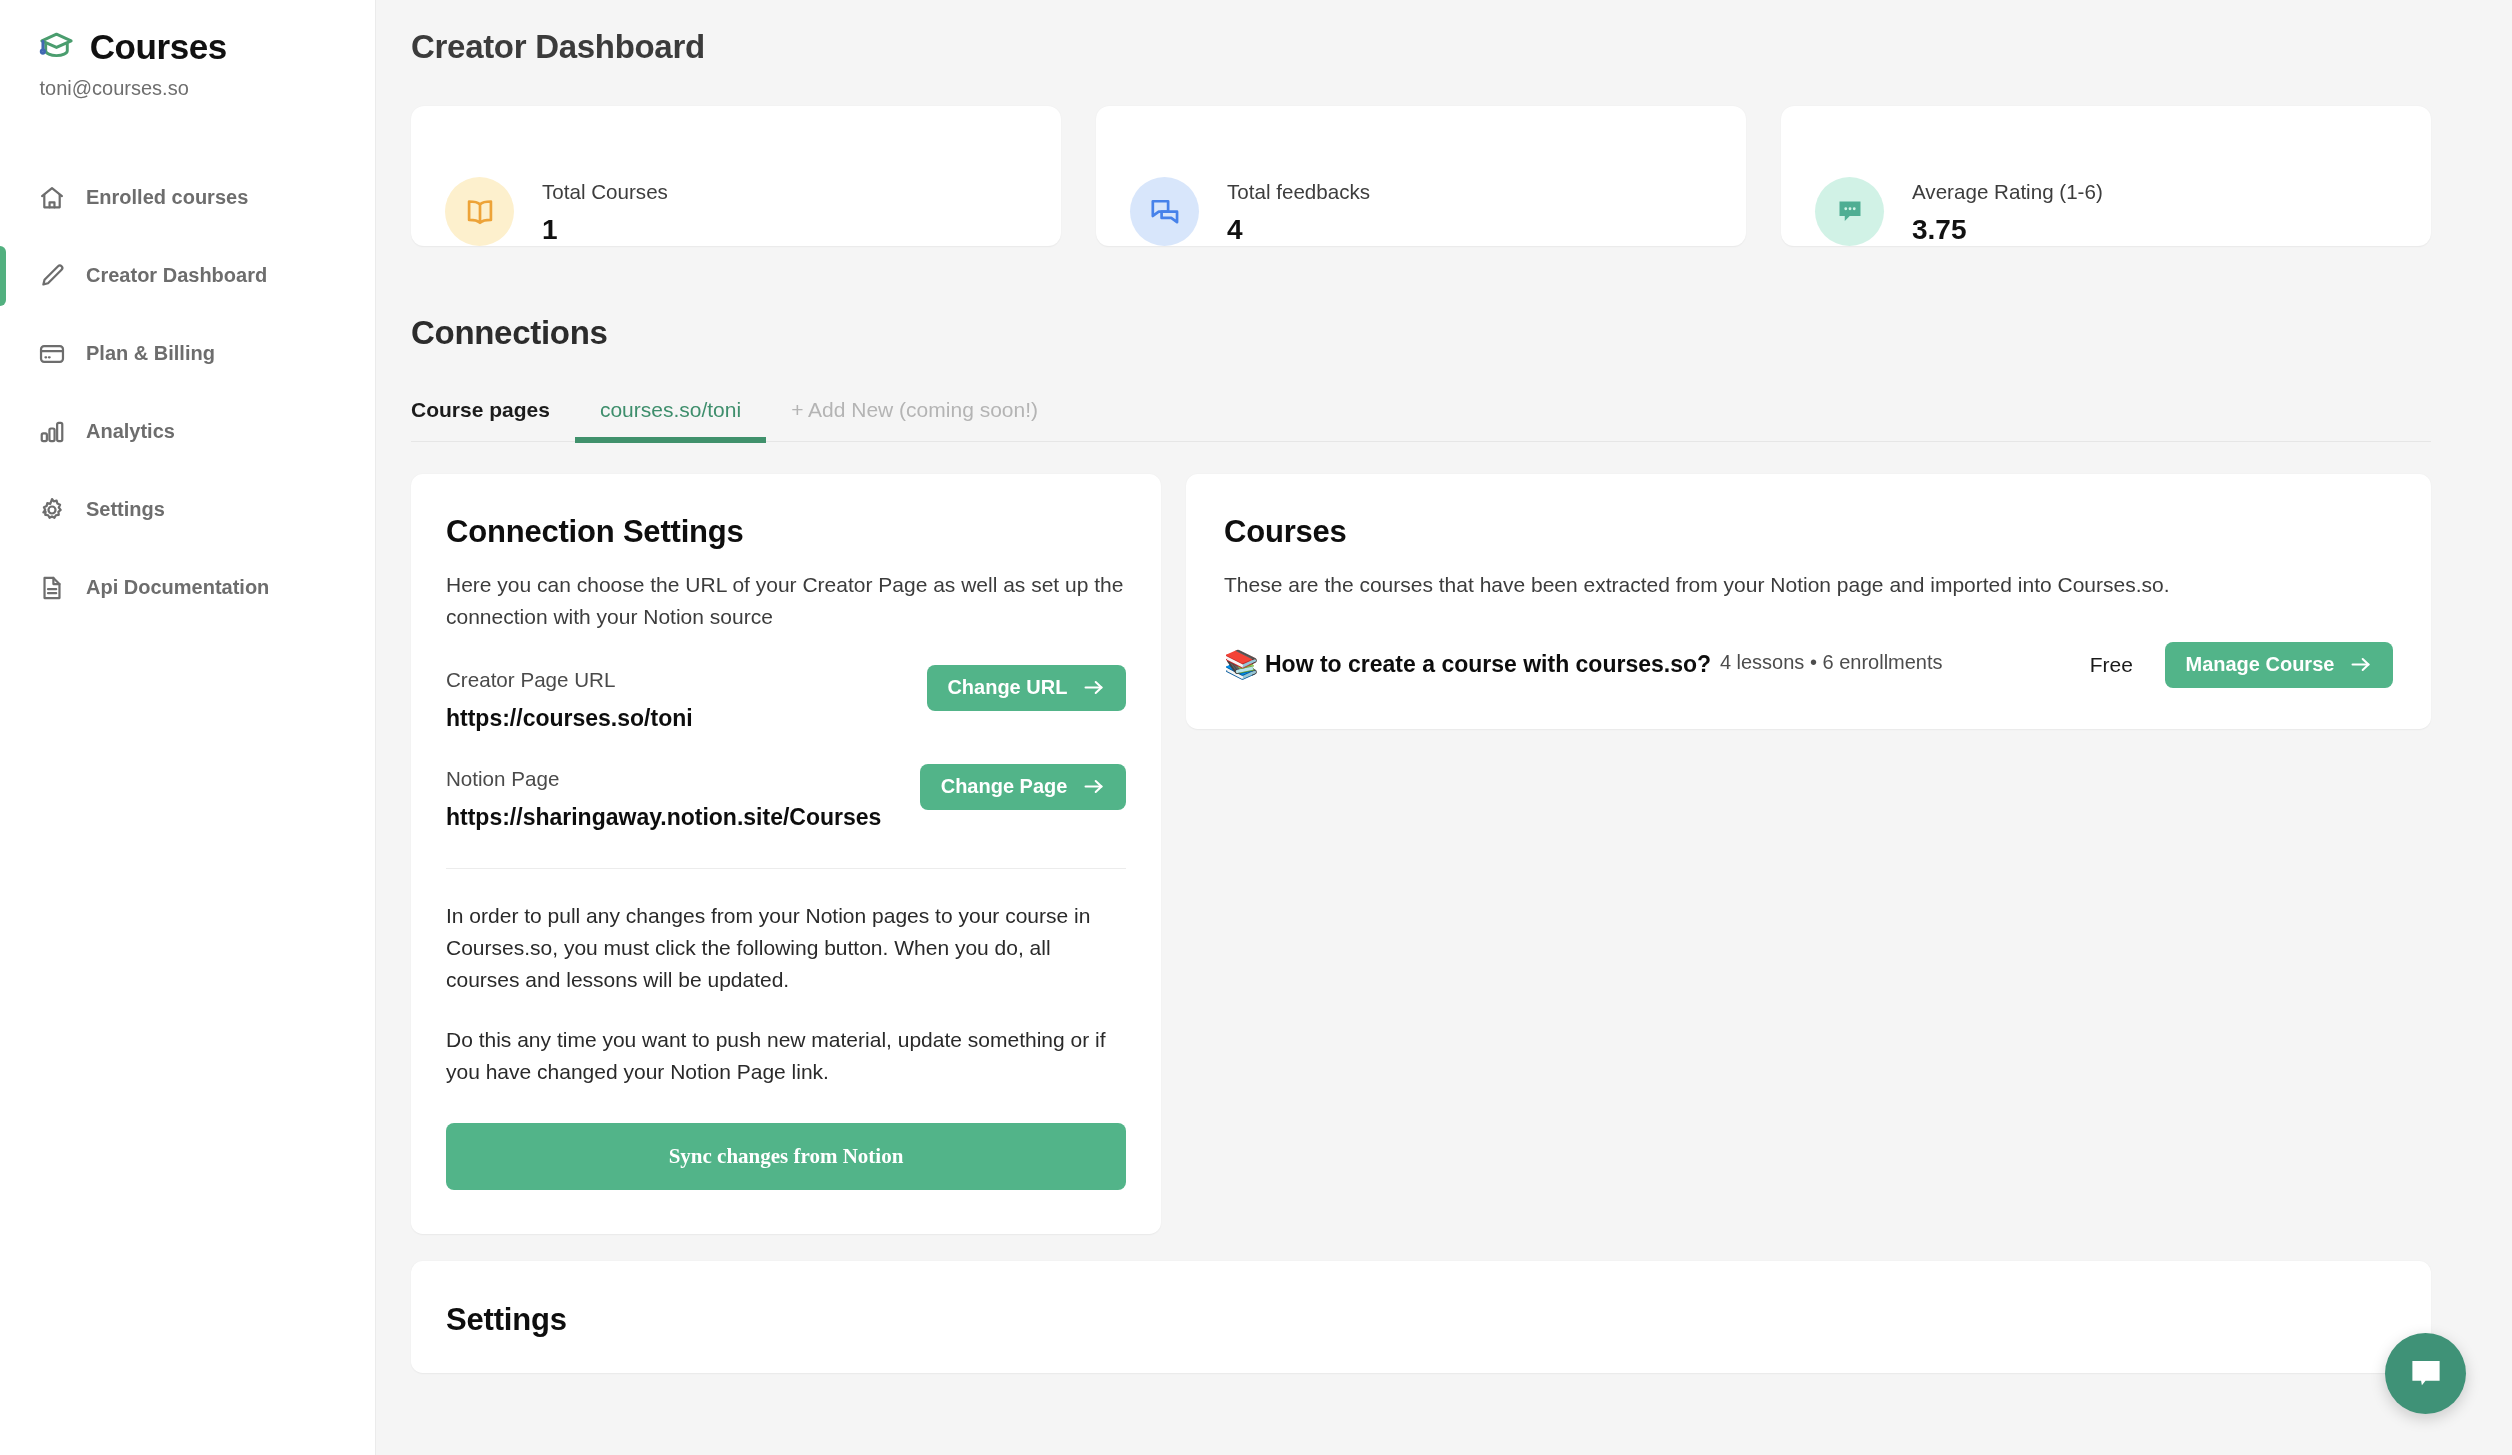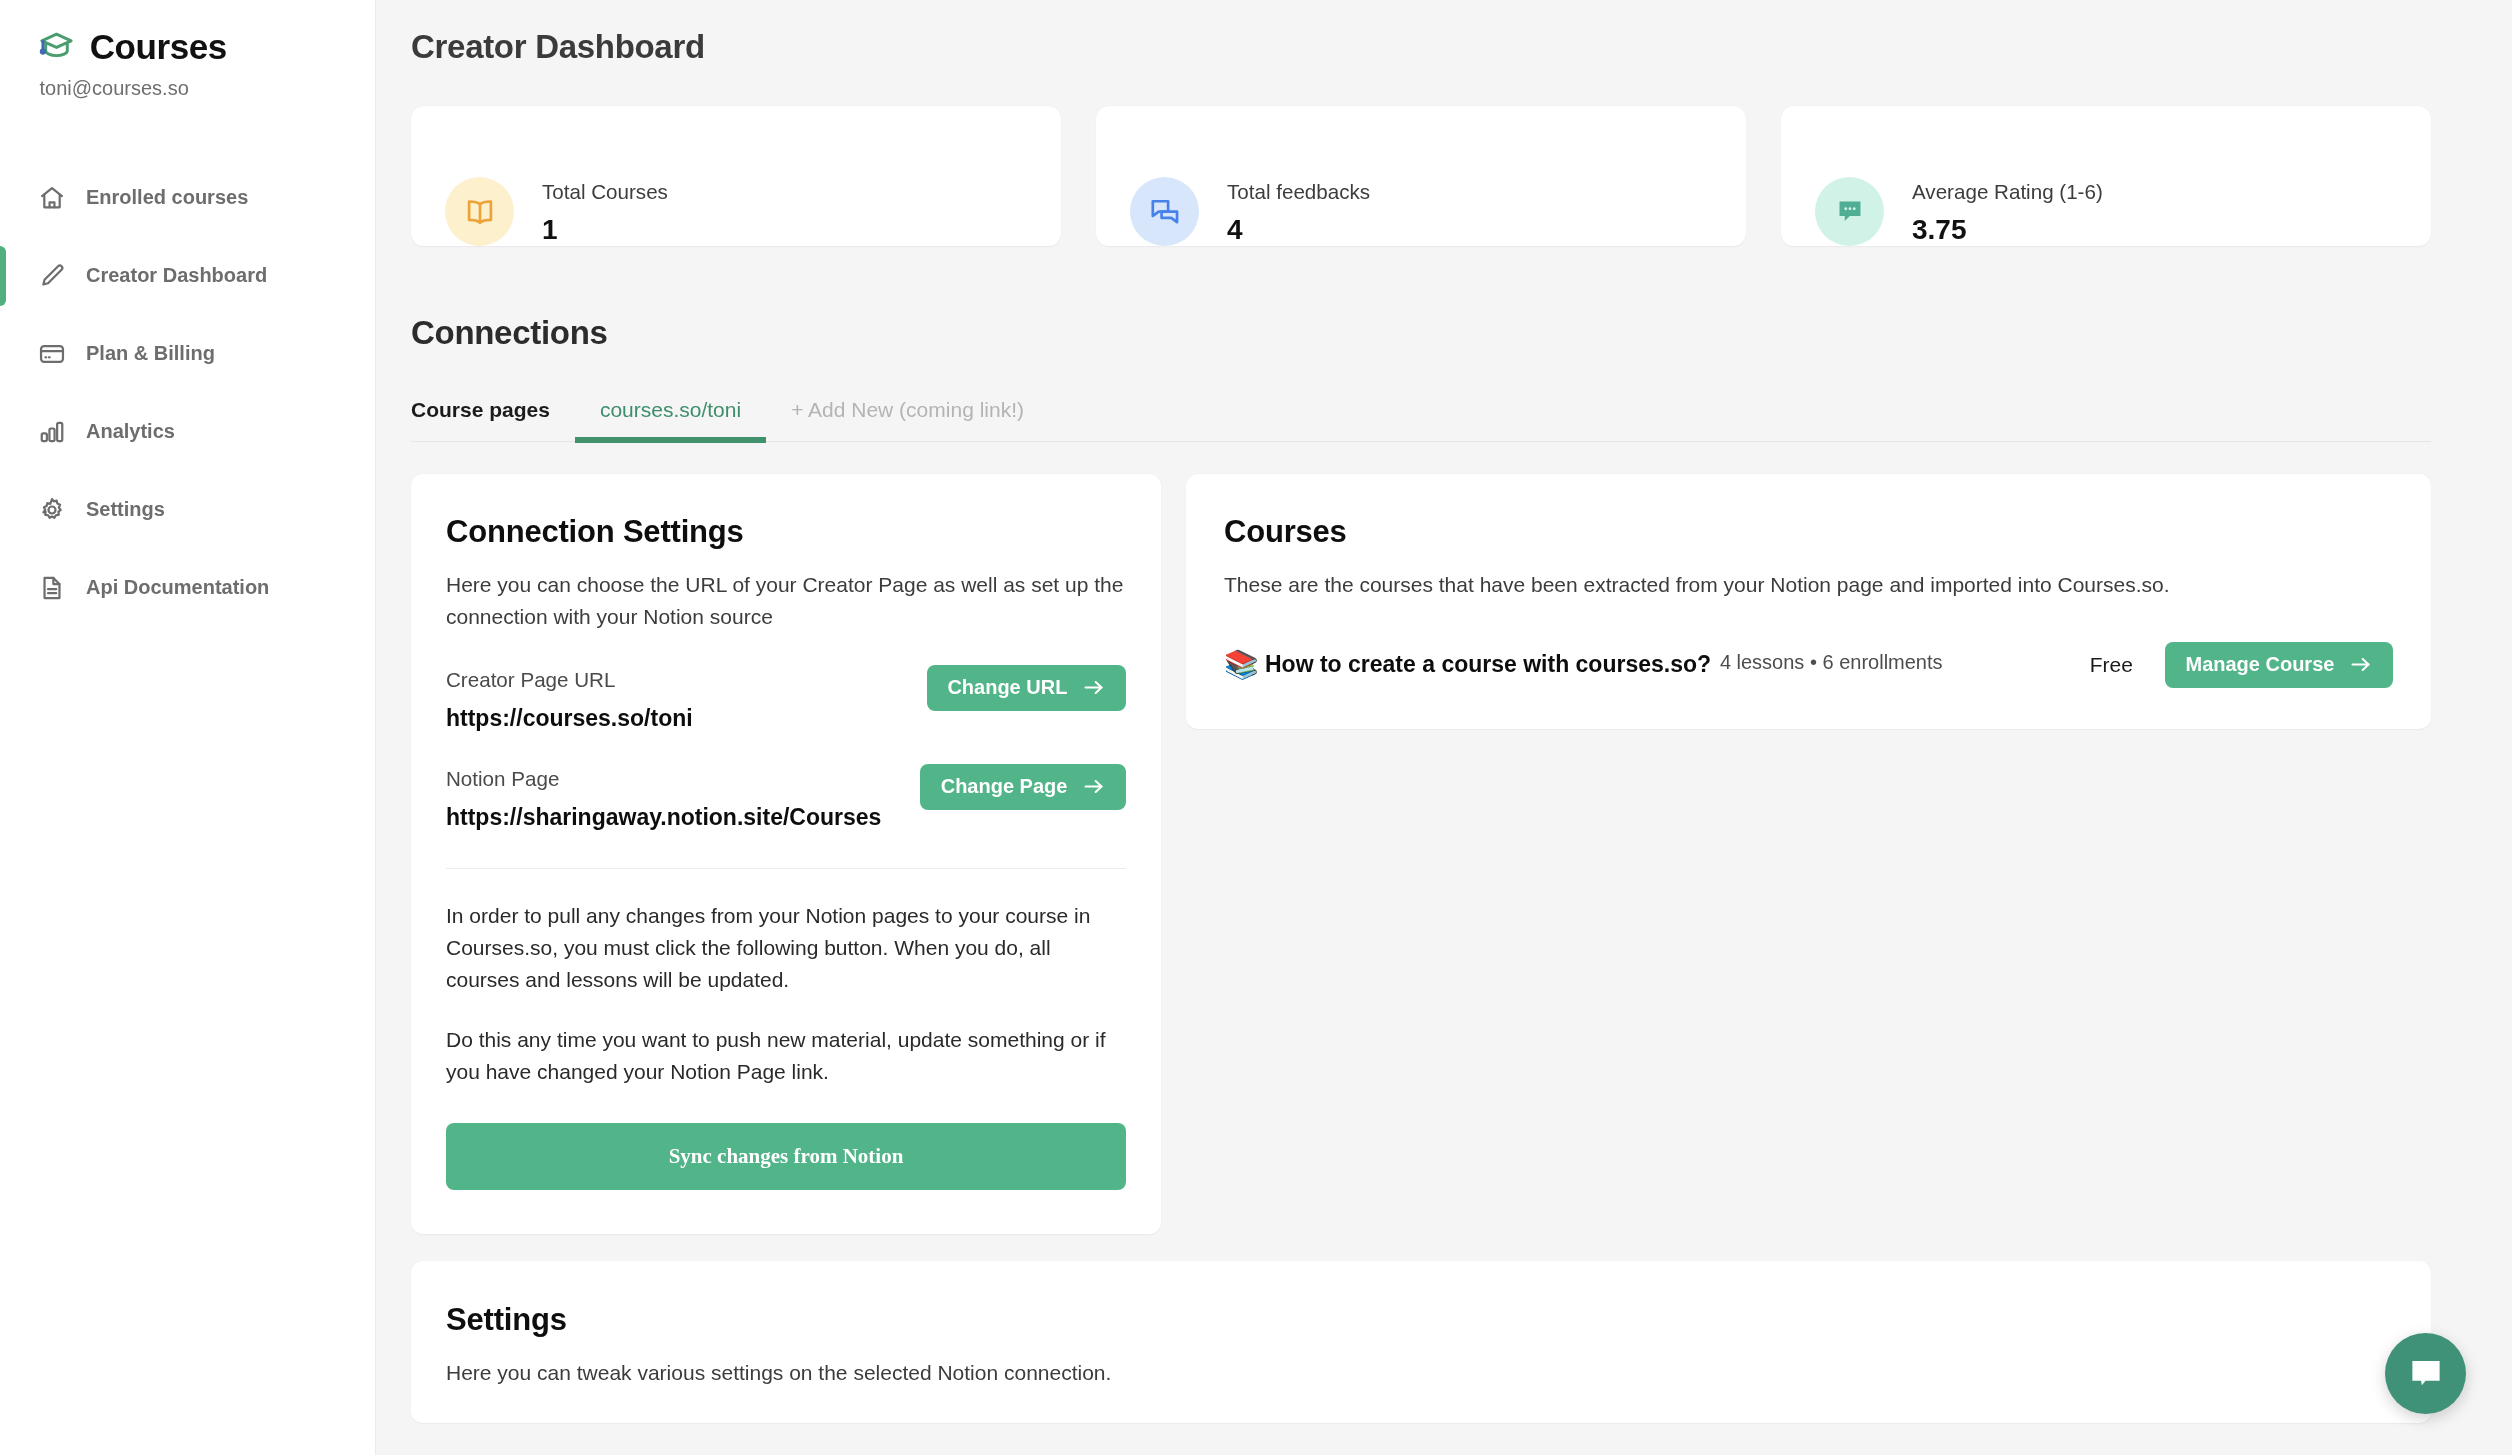--- a/index.html
+++ b/index.html
@@ -434,21 +434,21 @@
         </span>
       </div>
 
     </div>
 
     <h2 class="section-title">Connections</h2>
 
     <div class="tabs">
       <div class="tab static">Course pages</div>
       <div class="tab active">courses.so/toni</div>
-      <div class="tab muted">+ Add New (coming link!)</div>
+      <div class="tab muted">+ Add New (coming soon!)</div>
     </div>
 
     <div class="panels">
 
       <section class="panel panel-left">
         <h3 class="panel-title">Connection Settings</h3>
         <p class="panel-desc">Here you can choose the URL of your Creator Page as well as set up the connection with your Notion source</p>
 
         <div class="field-row">
           <span class="field-block">
@@ -511,21 +511,20 @@
               </svg>
             </span>
           </button>
         </div>
       </section>
 
     </div>
 
     <section class="panel-bottom">
       <h3 class="panel-title">Settings</h3>
-      <p class="panel-desc">Here you can tweak various settings on the selected Notion connection.</p>
 
     </section>
 
   </main>
 
   <div class="chat-fab">
     <span>
       <svg viewBox="0 0 24 24" fill="#ffffff" stroke="none">
         <path d="M3.4 3.8h17.2v12.4h-8.9l-2.3 2.9-.5-2.9H3.4V3.8Z"></path>
       </svg>

